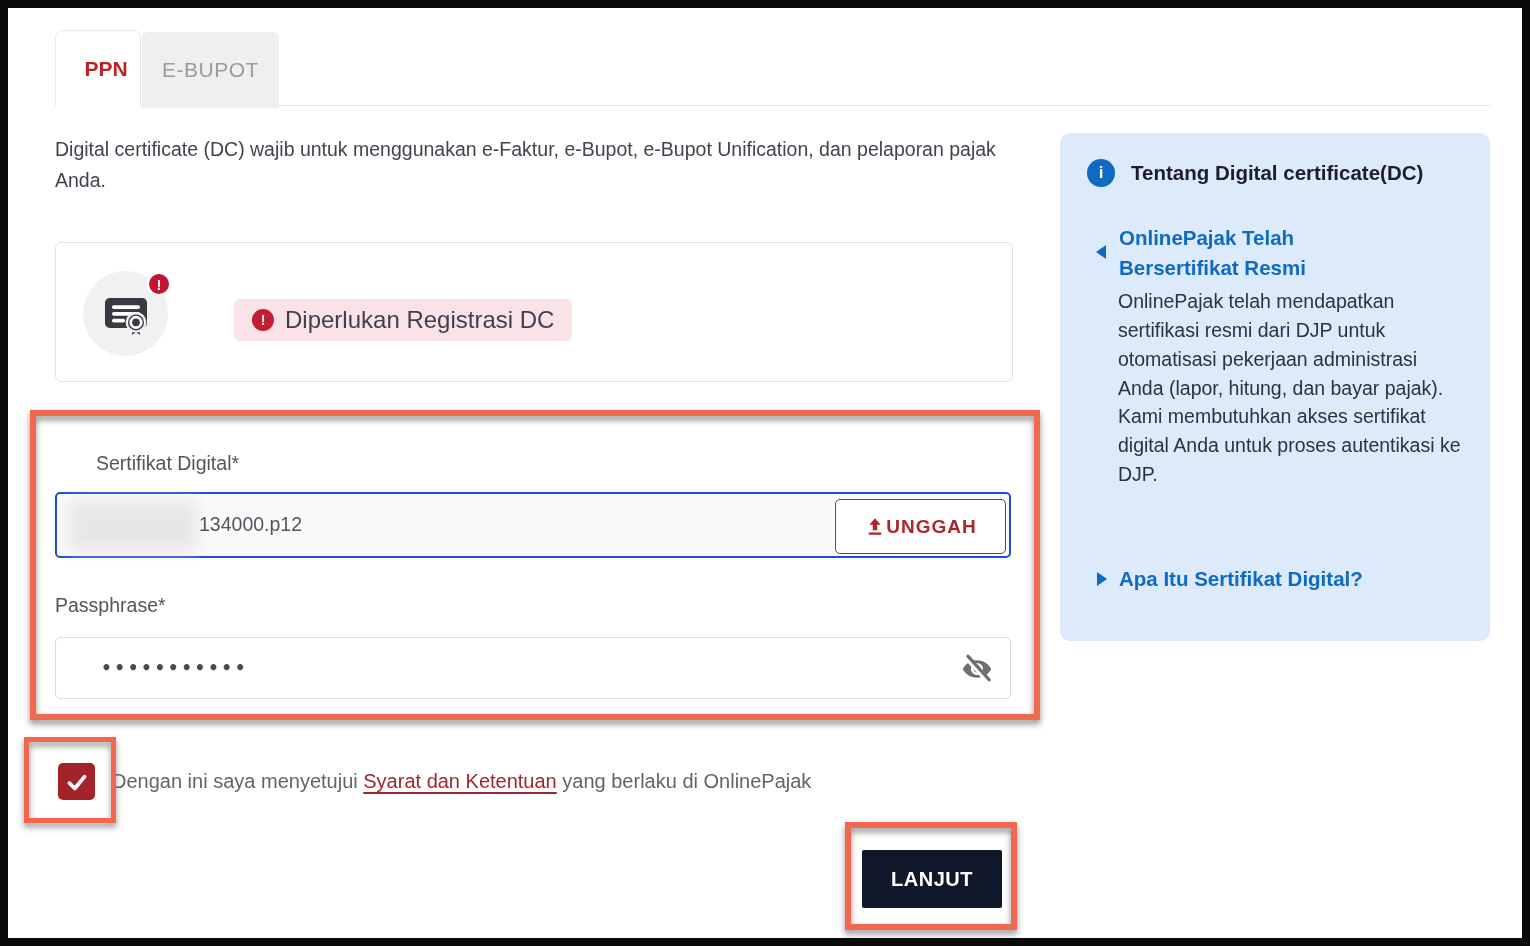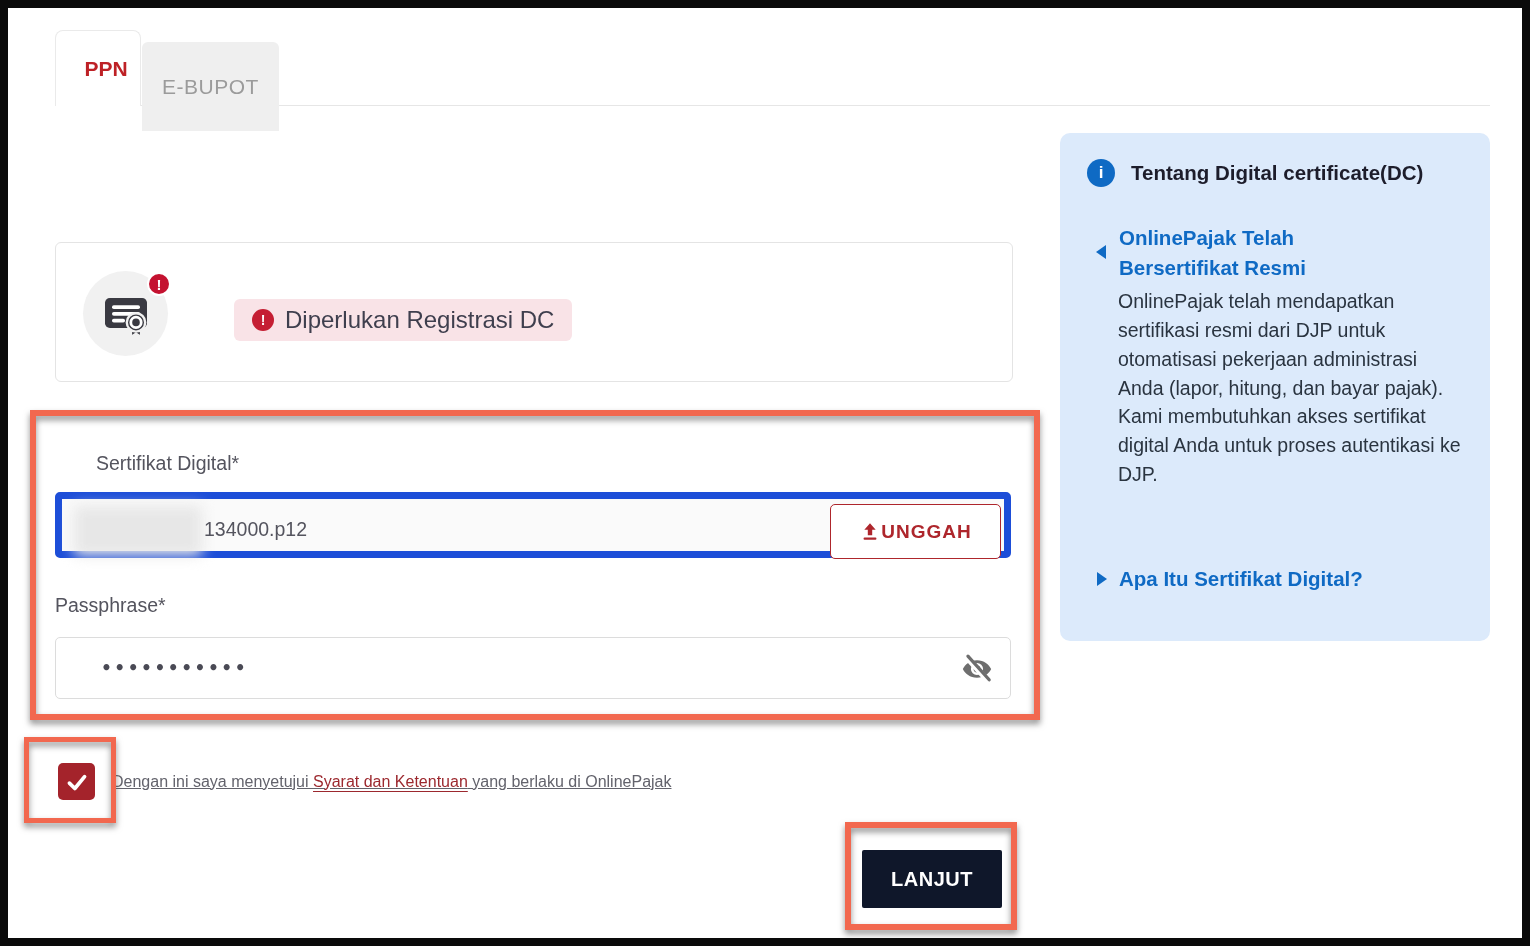--- a/index.html
+++ b/index.html
@@ -9,22 +9,22 @@
   .page { position:relative; width:1530px; height:946px; border:8px solid #0a0a0a;
           background:#fff; overflow:hidden; }
 
   
   .tab-underline { position:absolute; left:47px; top:97px; width:1435px; height:1px; background:#E6E6E6; }
   .tab { position:absolute; display:flex; align-items:center; justify-content:center;
          font-size:21px; cursor:pointer; }
   .tab-active { left:47px; top:22px; width:86px; height:76px; background:#fff;
                 border:1px solid #EAEAEA; border-bottom:none; border-radius:8px 8px 0 0;
                 color:#BE2126; font-weight:600; z-index:2;padding-left:16px; }
-  .tab-inactive { left:134px; top:24px; width:137px; height:89px; background:#EFEFEF;
-                  border-radius:6px 6px 0 0; color:#9B9B9B; z-index:1; letter-spacing:.5px;margin-top:10px; }
+  .tab-inactive { left:134px; top:24px; width:137px; height:76px; background:#EFEFEF;
+                  border-radius:6px 6px 0 0; color:#9B9B9B; z-index:1; letter-spacing:.5px; }
 
   
   .intro { position:absolute; left:47px; top:126px; width:975px; font-size:19.5px;
            line-height:1.6; color:#43434F; }
 
   
   .status-card { position:absolute; left:47px; top:234px; width:958px; height:140px;
                  border:1px solid #E4E4E4; border-radius:6px; background:#fff; }
   .cert-circle { position:absolute; left:27px; top:28px; width:85px; height:85px;
                  border-radius:50%; background:#F1F1F1; display:flex; align-items:center; justify-content:center; }
@@ -43,21 +43,21 @@
   .hl-form     { left:22px;  top:402px; width:1010px; height:310px; }
   .hl-checkbox { left:16px;  top:729px; width:92px;  height:86px; border-width:5px; }
   .hl-continue { left:837px; top:814px; width:172px; height:108px; }
 
   
   .field-label { position:absolute; left:47px; font-size:19.5px; color:#54545E; }
   .lbl-cert { top:444px;margin-left:41px; }
   .lbl-pass { top:586px; }
 
   .cert-field { position:absolute; left:47px; top:484px; width:956px; height:66px;
-                background:#FAFAFA; border:7px solid #1d4ed8; border-radius:5px; cursor:pointer; }
+                background:#FAFAFA; border:2px solid #1d4ed8; border-radius:5px; cursor:pointer; }
   .redaction { position:absolute; left:12px; top:7px; width:128px; height:50px;
                background:#E7E7E7; filter:blur(7px); border-radius:3px; }
   .cert-name { position:absolute; left:142px; top:19px; font-size:19.5px; color:#54545E; }
 
   .upload-btn { position:absolute; right:3px; top:5px; width:171px; height:55px;
                 background:#fff; border:1.6px solid #AE262C; border-radius:5px;
                 color:#AE262C; font-size:19px; font-weight:600; letter-spacing:1px;
                 display:flex; align-items:center; justify-content:center; cursor:pointer; }
   .upload-btn svg { display:block; }
 
@@ -67,21 +67,21 @@
                 border:none; background:transparent; outline:none;
                 font-size:17px; letter-spacing:2.5px; color:#4A4A55; font-weight:700;
                 font-family:"DejaVu Sans",sans-serif; }
   .eye-btn { position:absolute; right:14px; top:13px; width:38px; height:36px; border:none;
              background:transparent; cursor:pointer; display:flex; align-items:center; justify-content:center; }
 
   
   .terms-row { position:absolute; left:50px; top:755px; display:flex; align-items:center; gap:17px; }
   .checkbox { width:37px; height:37px; background:#A4232B; border-radius:5px;
               display:flex; align-items:center; justify-content:center; cursor:pointer; }
-  .terms-text { font-size:16px; color:#63636C;text-decoration:underline; }
+  .terms-text { font-size:20px; color:#63636C; }
   .terms-text a { color:#9C282E; text-decoration:underline; text-underline-offset:4px; cursor:pointer; }
 
   
   .continue-btn { position:absolute; left:854px; top:842px; width:140px; height:58px;
                   background:#0f172a; border:none; border-radius:2px; color:#fff;
                   font-size:20px; font-weight:600; letter-spacing:.5px; cursor:pointer;
                   font-family:inherit; }
 
   
   .info-panel { position:absolute; left:1052px; top:125px; width:430px; height:508px;
@@ -111,20 +111,21 @@
 <div class="page">
 
   <div class="tab-underline"></div>
   <div class="tab tab-active">
     <span>PPN</span>
   </div>
   <div class="tab tab-inactive">
     <span>E-BUPOT</span>
   </div>
 
+  <p class="intro">Digital certificate (DC) wajib untuk menggunakan e-Faktur, e-Bupot, e-Bupot Unification, dan pelaporan pajak Anda.</p>
 
   <div class="status-card">
     <div class="cert-circle">
       <svg width="48" height="48" viewBox="0 0 24 24">
         <rect x="1.5" y="4" width="21" height="15" rx="2.4" fill="#3A3A42"></rect>
         <rect x="5" y="7.6" width="14" height="1.9" rx="0.9" fill="#fff"></rect>
         <rect x="5" y="11" width="14" height="1.9" rx="0.9" fill="#fff"></rect>
         <rect x="5" y="14.4" width="6.5" height="1.9" rx="0.9" fill="#fff"></rect>
         <path d="M14.6 18.6 v4.6 l2.4-1.5 2.4 1.5 v-4.6 z" fill="#3A3A42" stroke="#F1F1F1" stroke-width="0.9"></path>
         <circle cx="17" cy="16.2" r="4.6" fill="#3A3A42" stroke="#F1F1F1" stroke-width="1.2"></circle>

